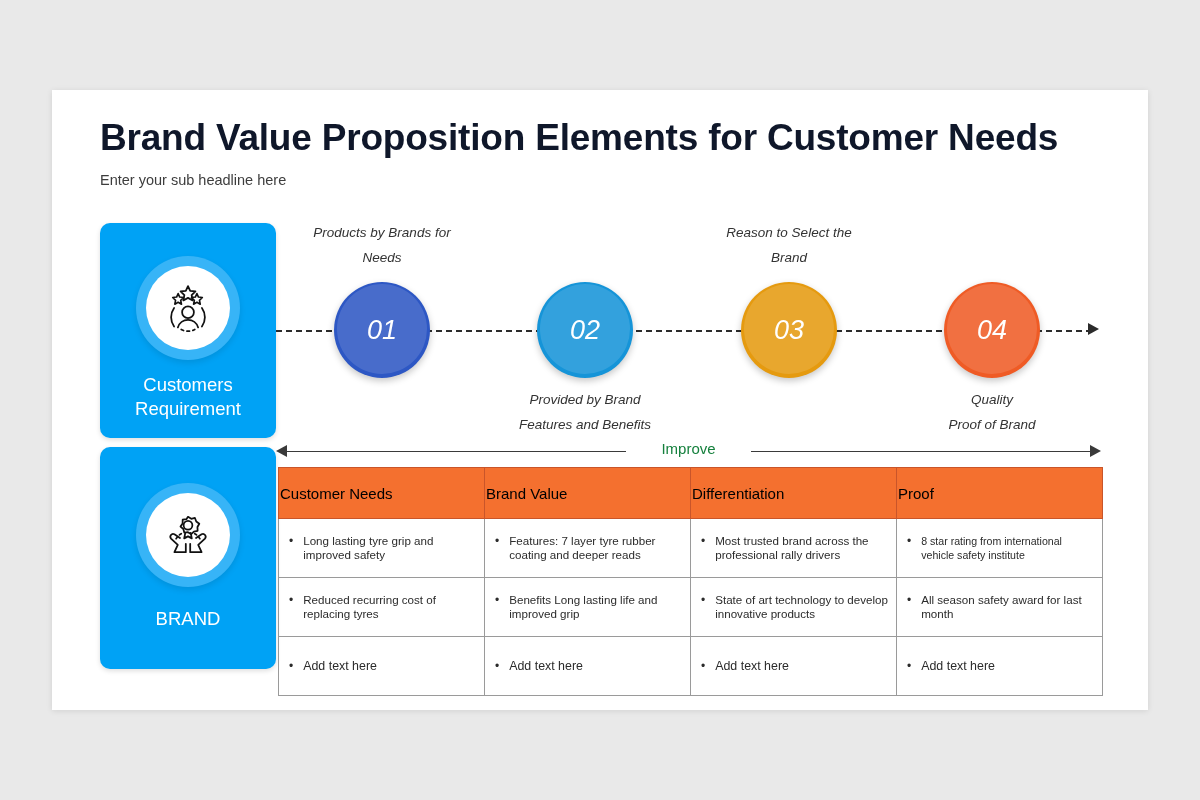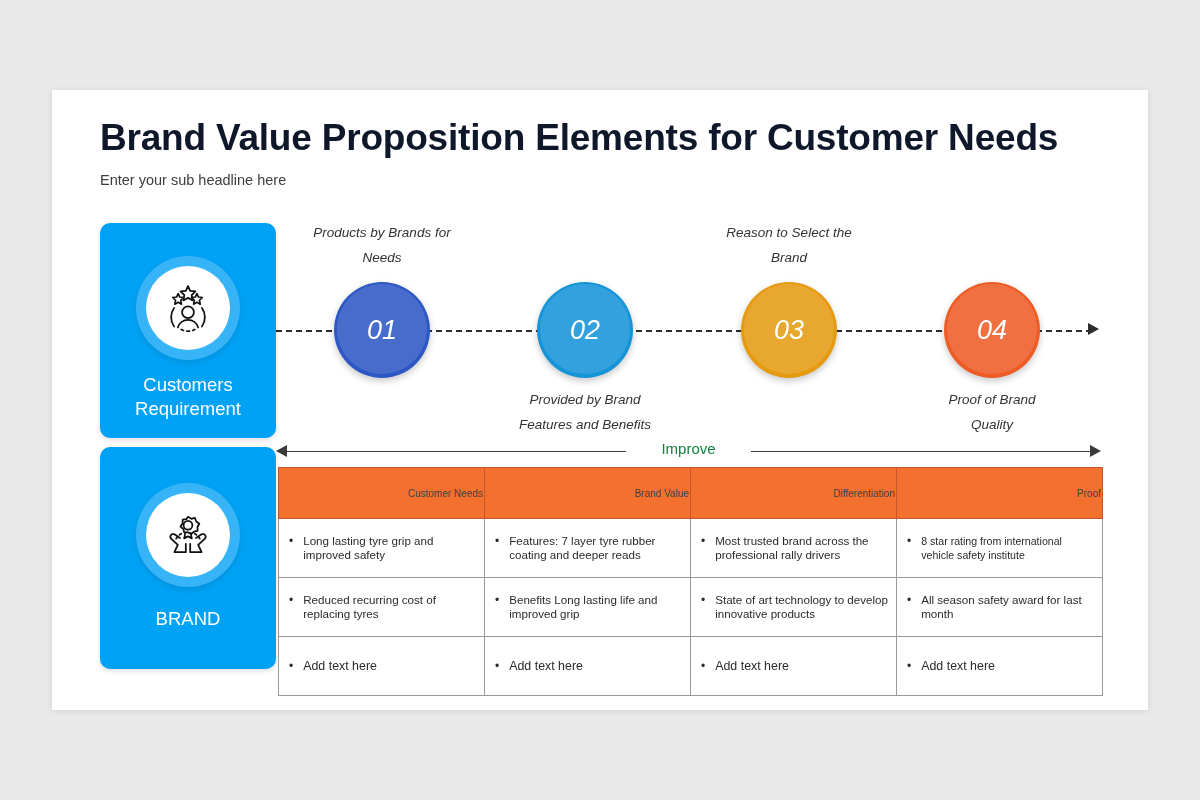--- a/index.html
+++ b/index.html
@@ -209,26 +209,26 @@
   #table {
     position: absolute;
     left: 226px;
     top: 377px;
     width: 824px;
     border-collapse: collapse;
     table-layout: fixed;
   }
   #table th {
     background: #f4702f;
-    color: #404040;
-    font-size: 10px;
+    color: #000000;
+    font-size: 15px;
     font-weight: 400;
     height: 48px;
     border: 1px solid #c9552a;
-    text-align: right;
+    text-align: left;
   }
   #table td {
     border: 1px solid #9a9a9a;
     height: 48px;
     vertical-align: middle;
     padding: 5px 6px 5px 10px;
   }
   .cell {
     display: flex;
     align-items: flex-start;
@@ -322,22 +322,22 @@
         <div class="step-circle" style="background:#e59a0f">
           <span>03</span>
         </div>
       </div>
 
       <div class="step" style="left:626px">
         <div class="step-circle" style="background:#ef5b25">
           <span>04</span>
         </div>
         <div class="step-label below">
+          <div>Quality</div>
           <div>Proof of Brand</div>
-          <div>Quality</div>
         </div>
       </div>
     </div>
 
     <div id="improve-bar">
       <div id="improve-head-l"></div>
       <div id="improve-line-l"></div>
       <div id="improve-label">Improve</div>
       <div id="improve-line-r"></div>
       <div id="improve-head-r"></div>

